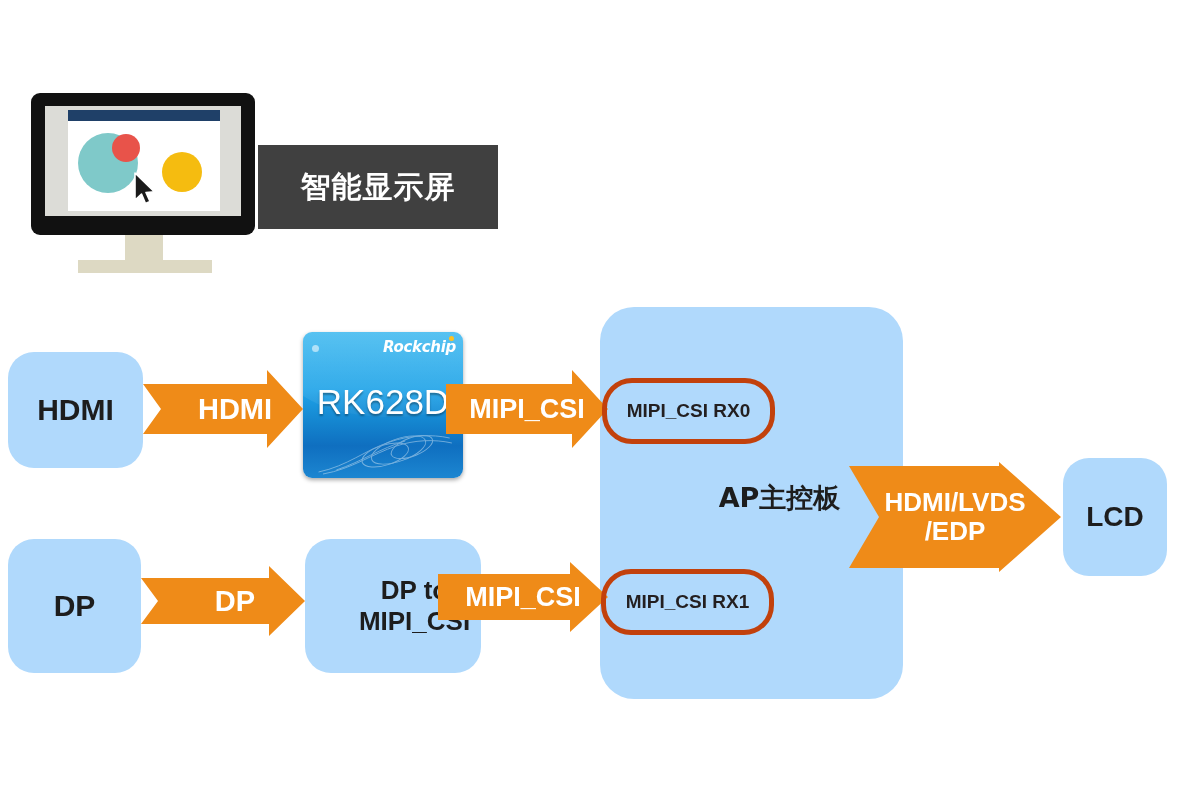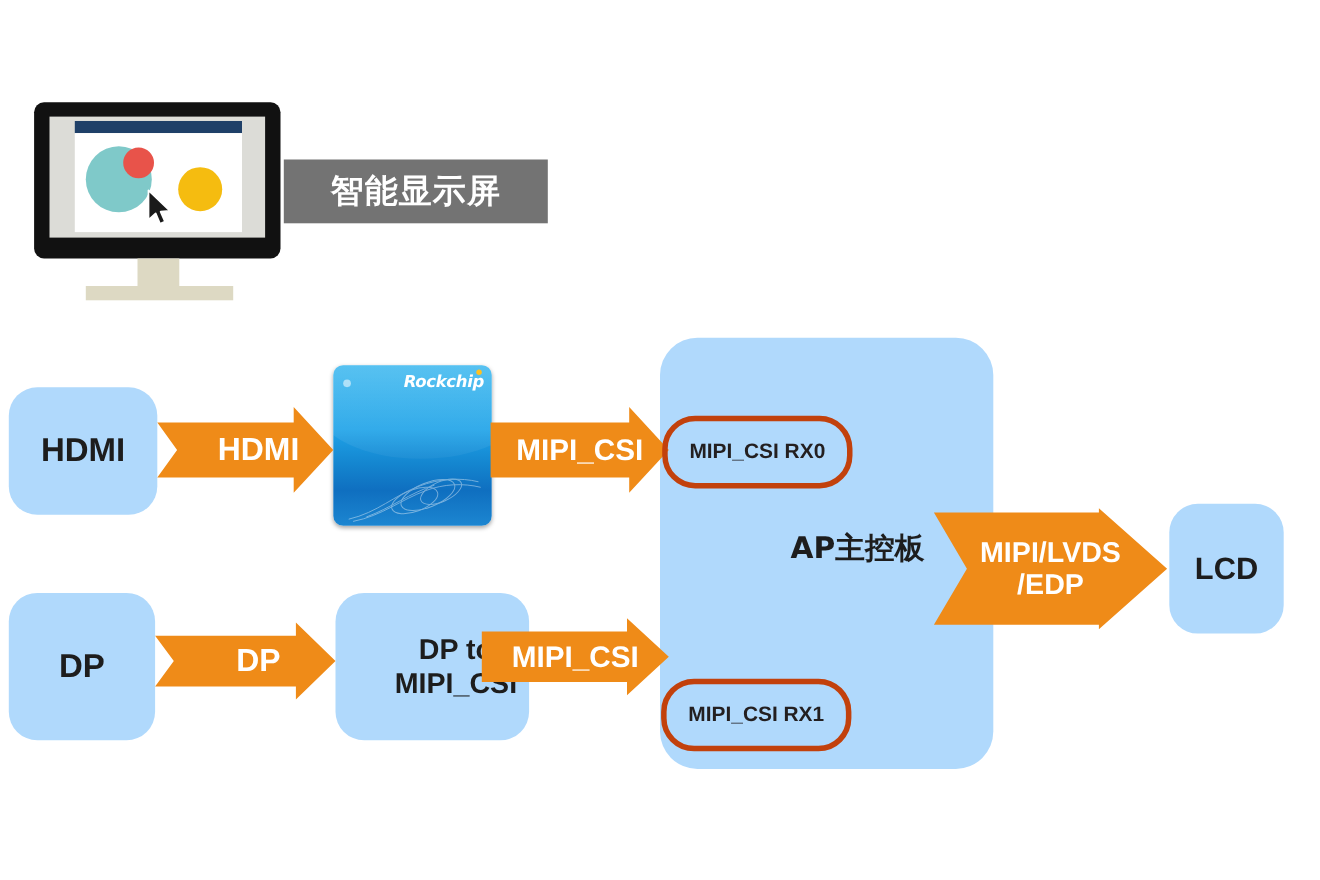--- a/index.html
+++ b/index.html
@@ -49,22 +49,22 @@
     background:#ddd9c3;
   }
   .mon-base{
     left:78px;top:260px;width:134px;height:13px;
     background:#ddd9c3;
   }
   .cursor{left:133px;top:172px;width:26px;height:34px;}
 
   
   .banner{
-    left:258px;top:145px;width:240px;height:58px;
-    background:#737373;
+    left:258px;top:145px;width:240px;height:84px;
+    background:#404040;
     display:flex;align-items:center;justify-content:center;
   }
   .banner span{
     color:#ffffff;font-size:30px;font-weight:bold;letter-spacing:1px;
     font-family:"DejaVu Sans","Liberation Sans",sans-serif;
   }
 
   
   .node{
     background:#b0d9fc;border-radius:26px;
@@ -88,20 +88,21 @@
     padding-left:28px;
   }
 
   
   .chip{
     left:303px;top:332px;width:144px;height:146px;
     border-radius:9px;overflow:hidden;
     background:
       linear-gradient(180deg,#2fb3ee 0%,#1fa3e8 40%,#1485cf 62%,#0f6fc0 78%,#1c86d1 100%);
     box-shadow:0 2px 4px rgba(0,0,0,.35);
+    padding-left:16px;
   }
   .chip-gloss{
     position:absolute;left:-10%;top:-40%;width:130%;height:98%;
     background:linear-gradient(180deg,rgba(255,255,255,.30),rgba(255,255,255,.04));
     border-radius:0 0 60% 60%/0 0 38% 38%;
   }
   .chip-wave{position:absolute;left:0;bottom:0;width:100%;height:58px;opacity:.55;}
   .chip-logo{
     position:absolute;right:7px;top:6px;
     font-size:15px;font-weight:bold;font-style:italic;color:#ffffff;
@@ -145,21 +146,21 @@
 
   
   .pill{
     position:absolute;
     border:5px solid #c2410c;border-radius:30px;
     background:transparent;
     display:flex;align-items:center;justify-content:center;
     font-size:19px;font-weight:bold;color:#231f20;
   }
   .pill-rx0{left:602px;top:378px;width:163px;height:56px;}
-  .pill-rx1{left:601px;top:569px;width:163px;height:56px;margin-top:48px;}
+  .pill-rx1{left:601px;top:569px;width:163px;height:56px;}
 </style>
 </head>
 <body>
 
 <div id="stage">
 
   <div class="abs mon-frame"></div>
   <div class="abs mon-screen"></div>
   <div class="abs mon-titlebar"></div>
   <div class="abs mon-canvas"></div>
@@ -203,20 +204,21 @@
         <path d="M18 54 C44 49 62 34 84 26 C100 20 118 19 134 23"></path>
         <ellipse cx="86" cy="30" rx="26" ry="11" transform="rotate(-22 86 30)"></ellipse>
         <ellipse cx="98" cy="27" rx="20" ry="9" transform="rotate(-24 98 27)"></ellipse>
         <ellipse cx="74" cy="35" rx="22" ry="10" transform="rotate(-20 74 35)"></ellipse>
         <path d="M30 50 C52 42 70 28 92 21"></path>
       </g>
     </svg>
     <div class="chip-pin"></div>
     <div class="chip-logo-dot"></div>
     <div class="chip-logo">Rockchip</div>
+    <div class="chip-name">RK628D</div>
   </div>
 
   <div class="arrow ar-hdmi">
     <svg width="160" height="78" viewBox="0 0 160 78" preserveAspectRatio="none">
       <path d="M0 14 L18 39 L0 64 L124 64 L124 78 L160 39 L124 0 L124 14 Z" fill="#ef8b18"></path>
     </svg>
     <div class="arrow-label">HDMI</div>
   </div>
 
   <div class="arrow ar-csi0">
@@ -239,21 +241,21 @@
     </svg>
     <div class="arrow-label">MIPI_CSI</div>
   </div>
 
   <div class="arrow ar-out">
     <svg width="212" height="110" viewBox="0 0 212 110" preserveAspectRatio="none">
       <path d="M0 4 L30 55 L0 106 L150 106 L150 110 L212 55 L150 0 L150 4 Z" fill="#ef8b18"></path>
     </svg>
     <div class="arrow-label">
       <div>
-        <div>MIPI/LVDS</div>
+        <div>HDMI/LVDS</div>
         <div>/EDP</div>
       </div>
     </div>
   </div>
 
   <div class="pill pill-rx0">MIPI_CSI RX0</div>
   <div class="pill pill-rx1">MIPI_CSI RX1</div>
 
 </div>
 

